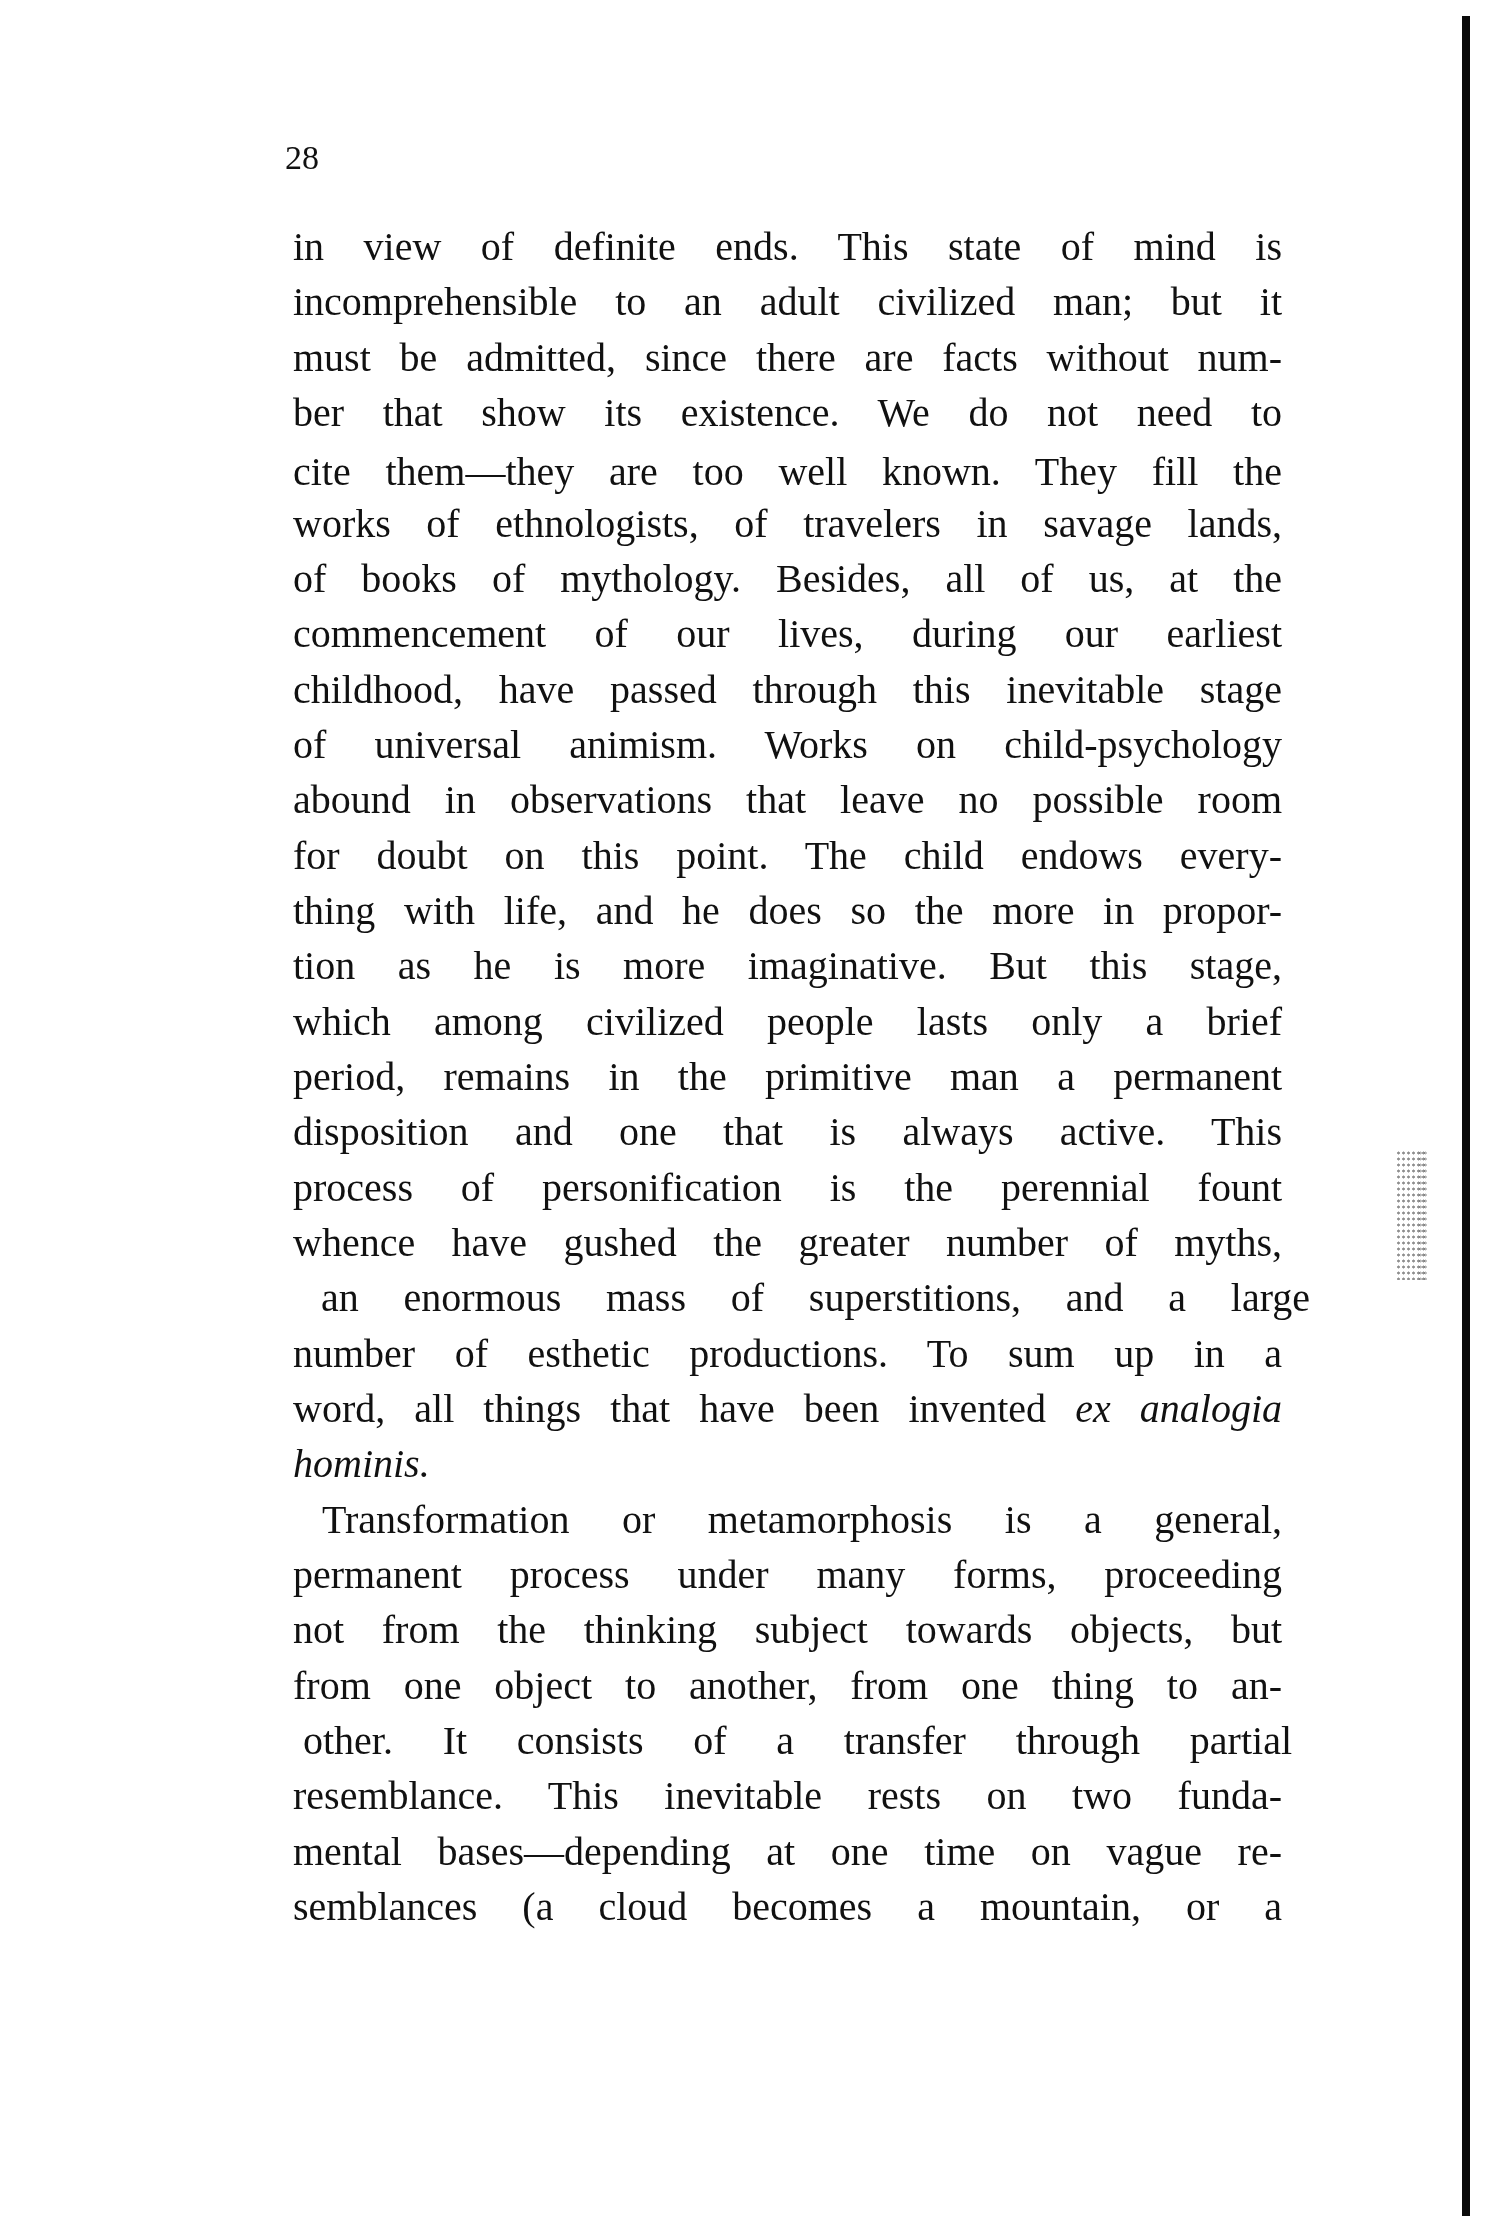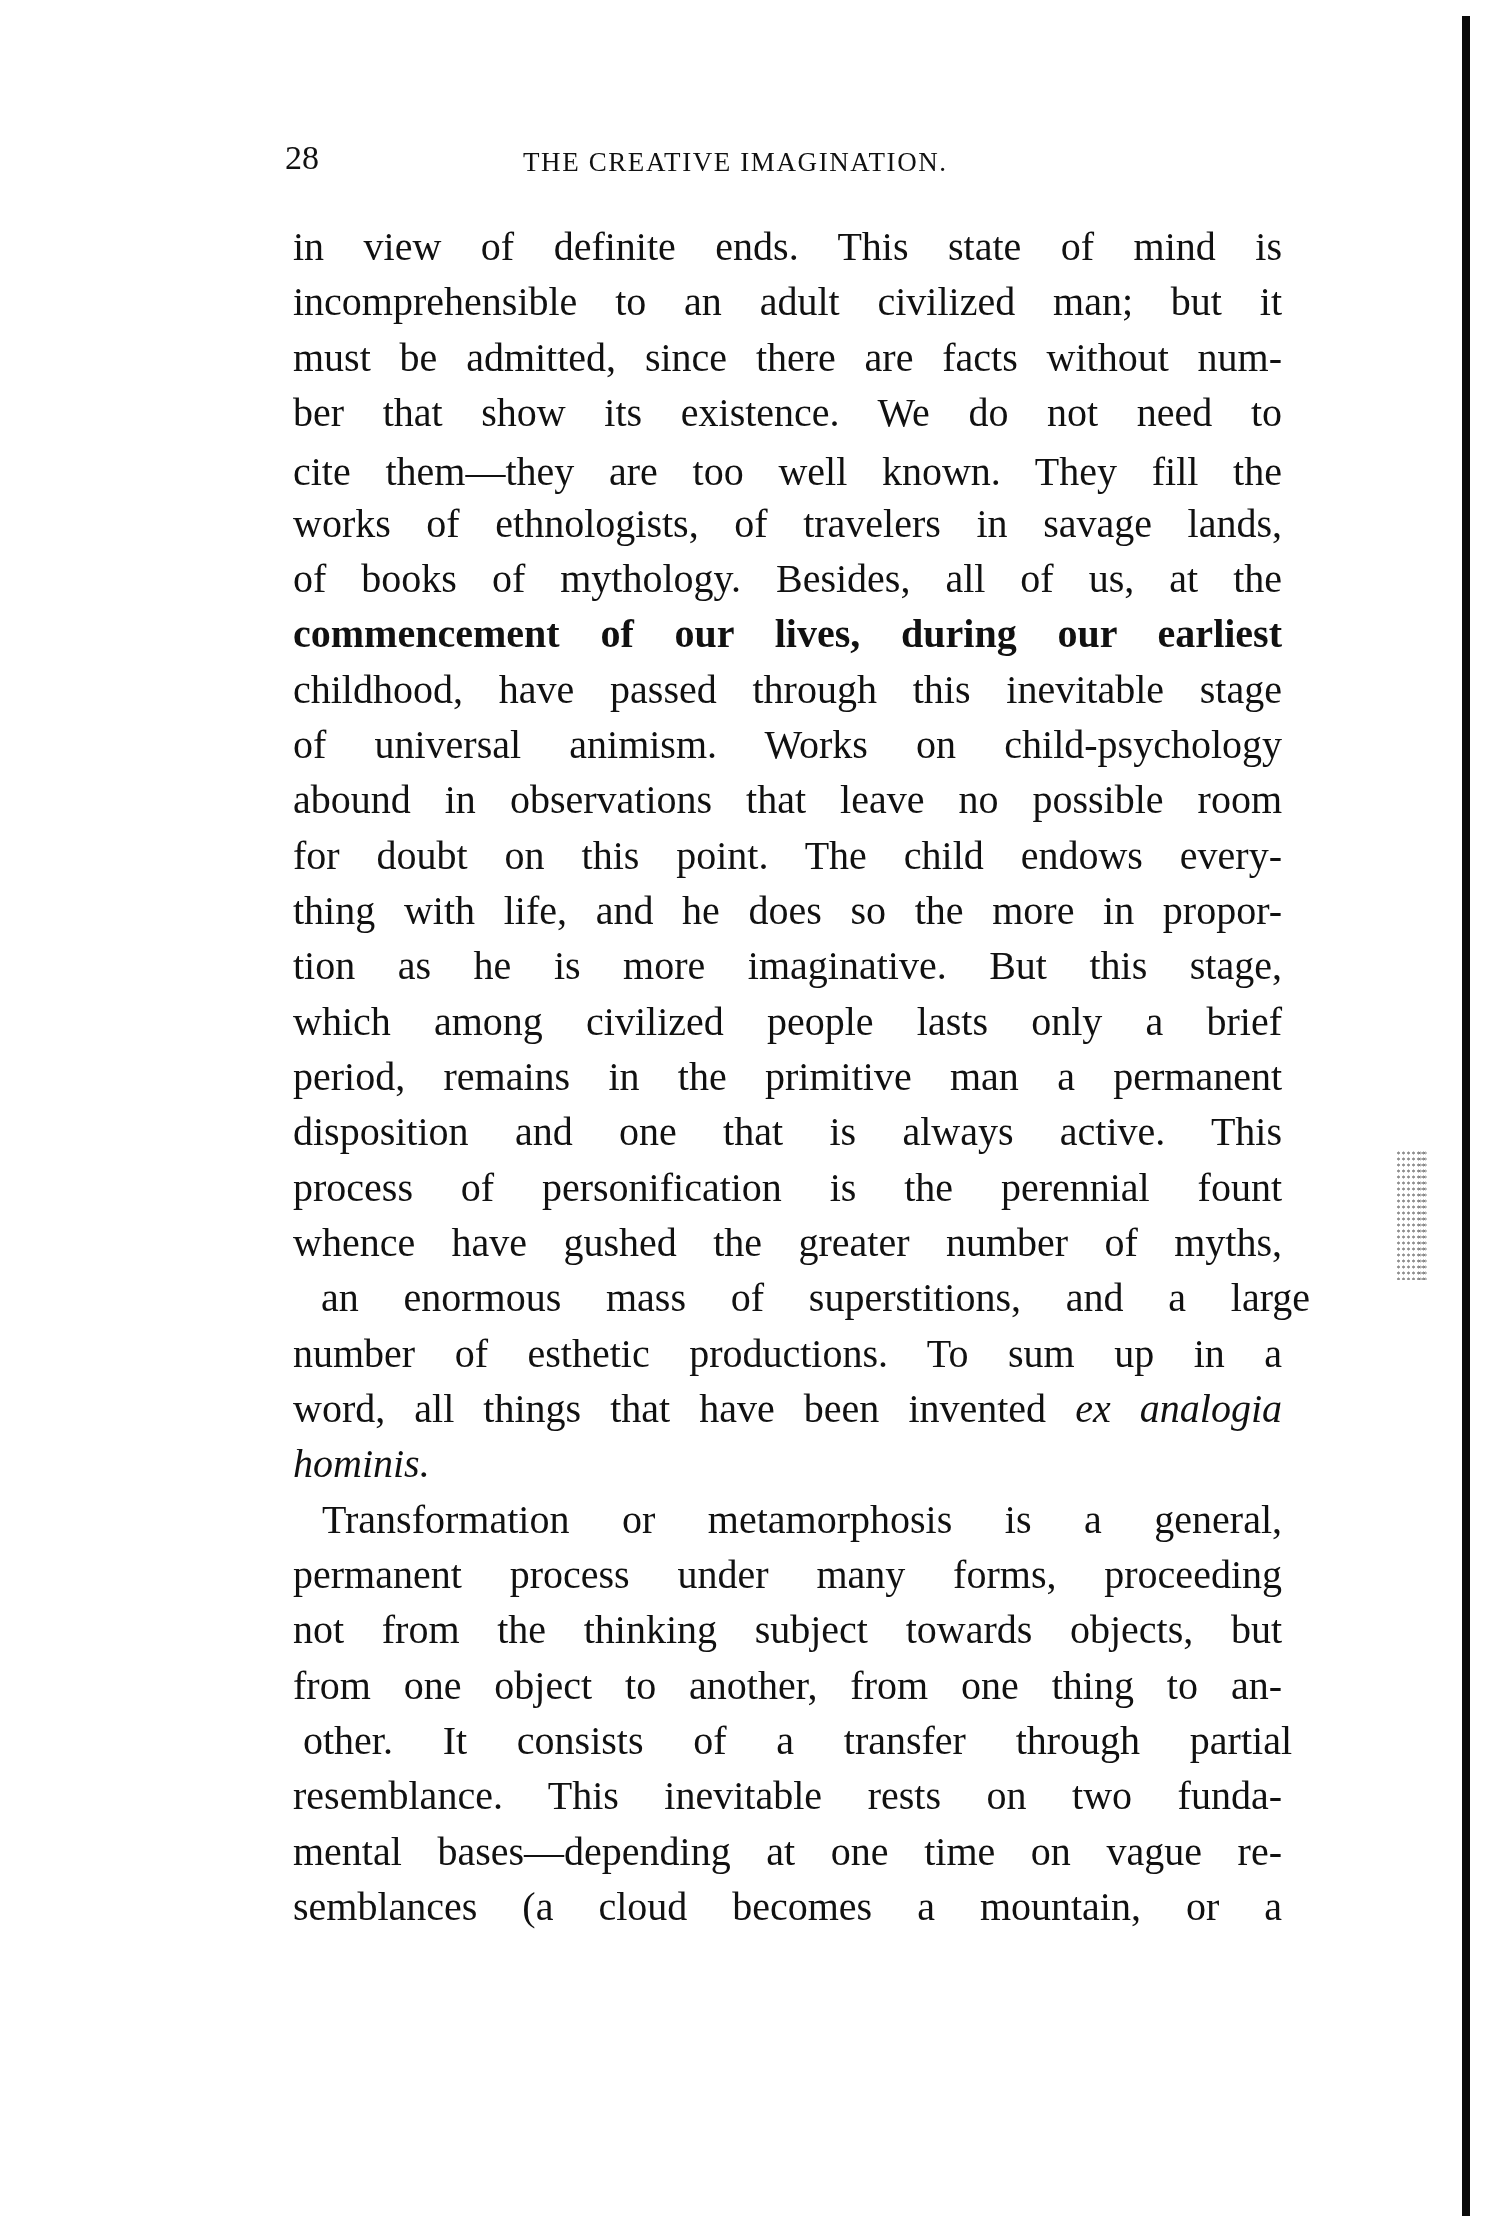--- a/index.html
+++ b/index.html
@@ -20,32 +20,31 @@
   .speckle { position: absolute; left: 1396px; top: 1150px; width: 30px; height: 130px;
     background-image: radial-gradient(#333 1px, transparent 1.5px); background-size: 5px 6px; opacity: 0.55; }
   .speckle.b { left: 1418px; width: 10px; opacity: 0.35; }
 </style>
 </head>
 <body>
 
 <div class="page">
   <div class="running-head">
     <span class="folio">28</span>
-    <span class="title">THE CREATIVE IMAGINATION.</span>
   </div>
 
   <div class="body-text">
     <div class="line" style="top: 219px; white-space: nowrap;"><span>in view of definite ends.  This state of mind is</span></div>
     <div class="line" style="top: 274px; white-space: nowrap;"><span>incomprehensible to an adult civilized man; but it</span></div>
     <div class="line" style="top: 330px; white-space: nowrap;"><span>must be admitted, since there are facts without num-</span></div>
     <div class="line" style="top: 385px; white-space: nowrap;"><span>ber that show its existence.  We do not need to</span></div>
     <div class="line" style="top: 444px; white-space: nowrap;"><span>cite them—they are too well known.  They fill the</span></div>
     <div class="line" style="top: 496px; white-space: nowrap;"><span>works of ethnologists, of travelers in savage lands,</span></div>
     <div class="line" style="top: 551px; white-space: nowrap;"><span>of books of mythology.  Besides, all of us, at the</span></div>
-    <div class="line" style="top: 606px; white-space: nowrap; font-weight: bold;"><span>commencement of our lives, during our earliest</span></div>
+    <div class="line" style="top: 606px; white-space: nowrap;"><span>commencement of our lives, during our earliest</span></div>
     <div class="line" style="top: 662px; white-space: nowrap;"><span>childhood, have passed through this inevitable stage</span></div>
     <div class="line" style="top: 717px; white-space: nowrap;"><span>of universal animism.  Works on child-psychology</span></div>
     <div class="line" style="top: 772px; white-space: nowrap;"><span>abound in observations that leave no possible room</span></div>
     <div class="line" style="top: 828px; white-space: nowrap;"><span>for doubt on this point.  The child endows every-</span></div>
     <div class="line" style="top: 883px; white-space: nowrap;"><span>thing with life, and he does so the more in propor-</span></div>
     <div class="line" style="top: 938px; white-space: nowrap;"><span>tion as he is more imaginative.  But this stage,</span></div>
     <div class="line" style="top: 994px; white-space: nowrap;"><span>which among civilized people lasts only a brief</span></div>
     <div class="line" style="top: 1049px; white-space: nowrap;"><span>period, remains in the primitive man a permanent</span></div>
     <div class="line" style="top: 1104px; white-space: nowrap;"><span>disposition and one that is always active.  This</span></div>
     <div class="line" style="top: 1160px; white-space: nowrap;"><span>process of personification is the perennial fount</span></div>

